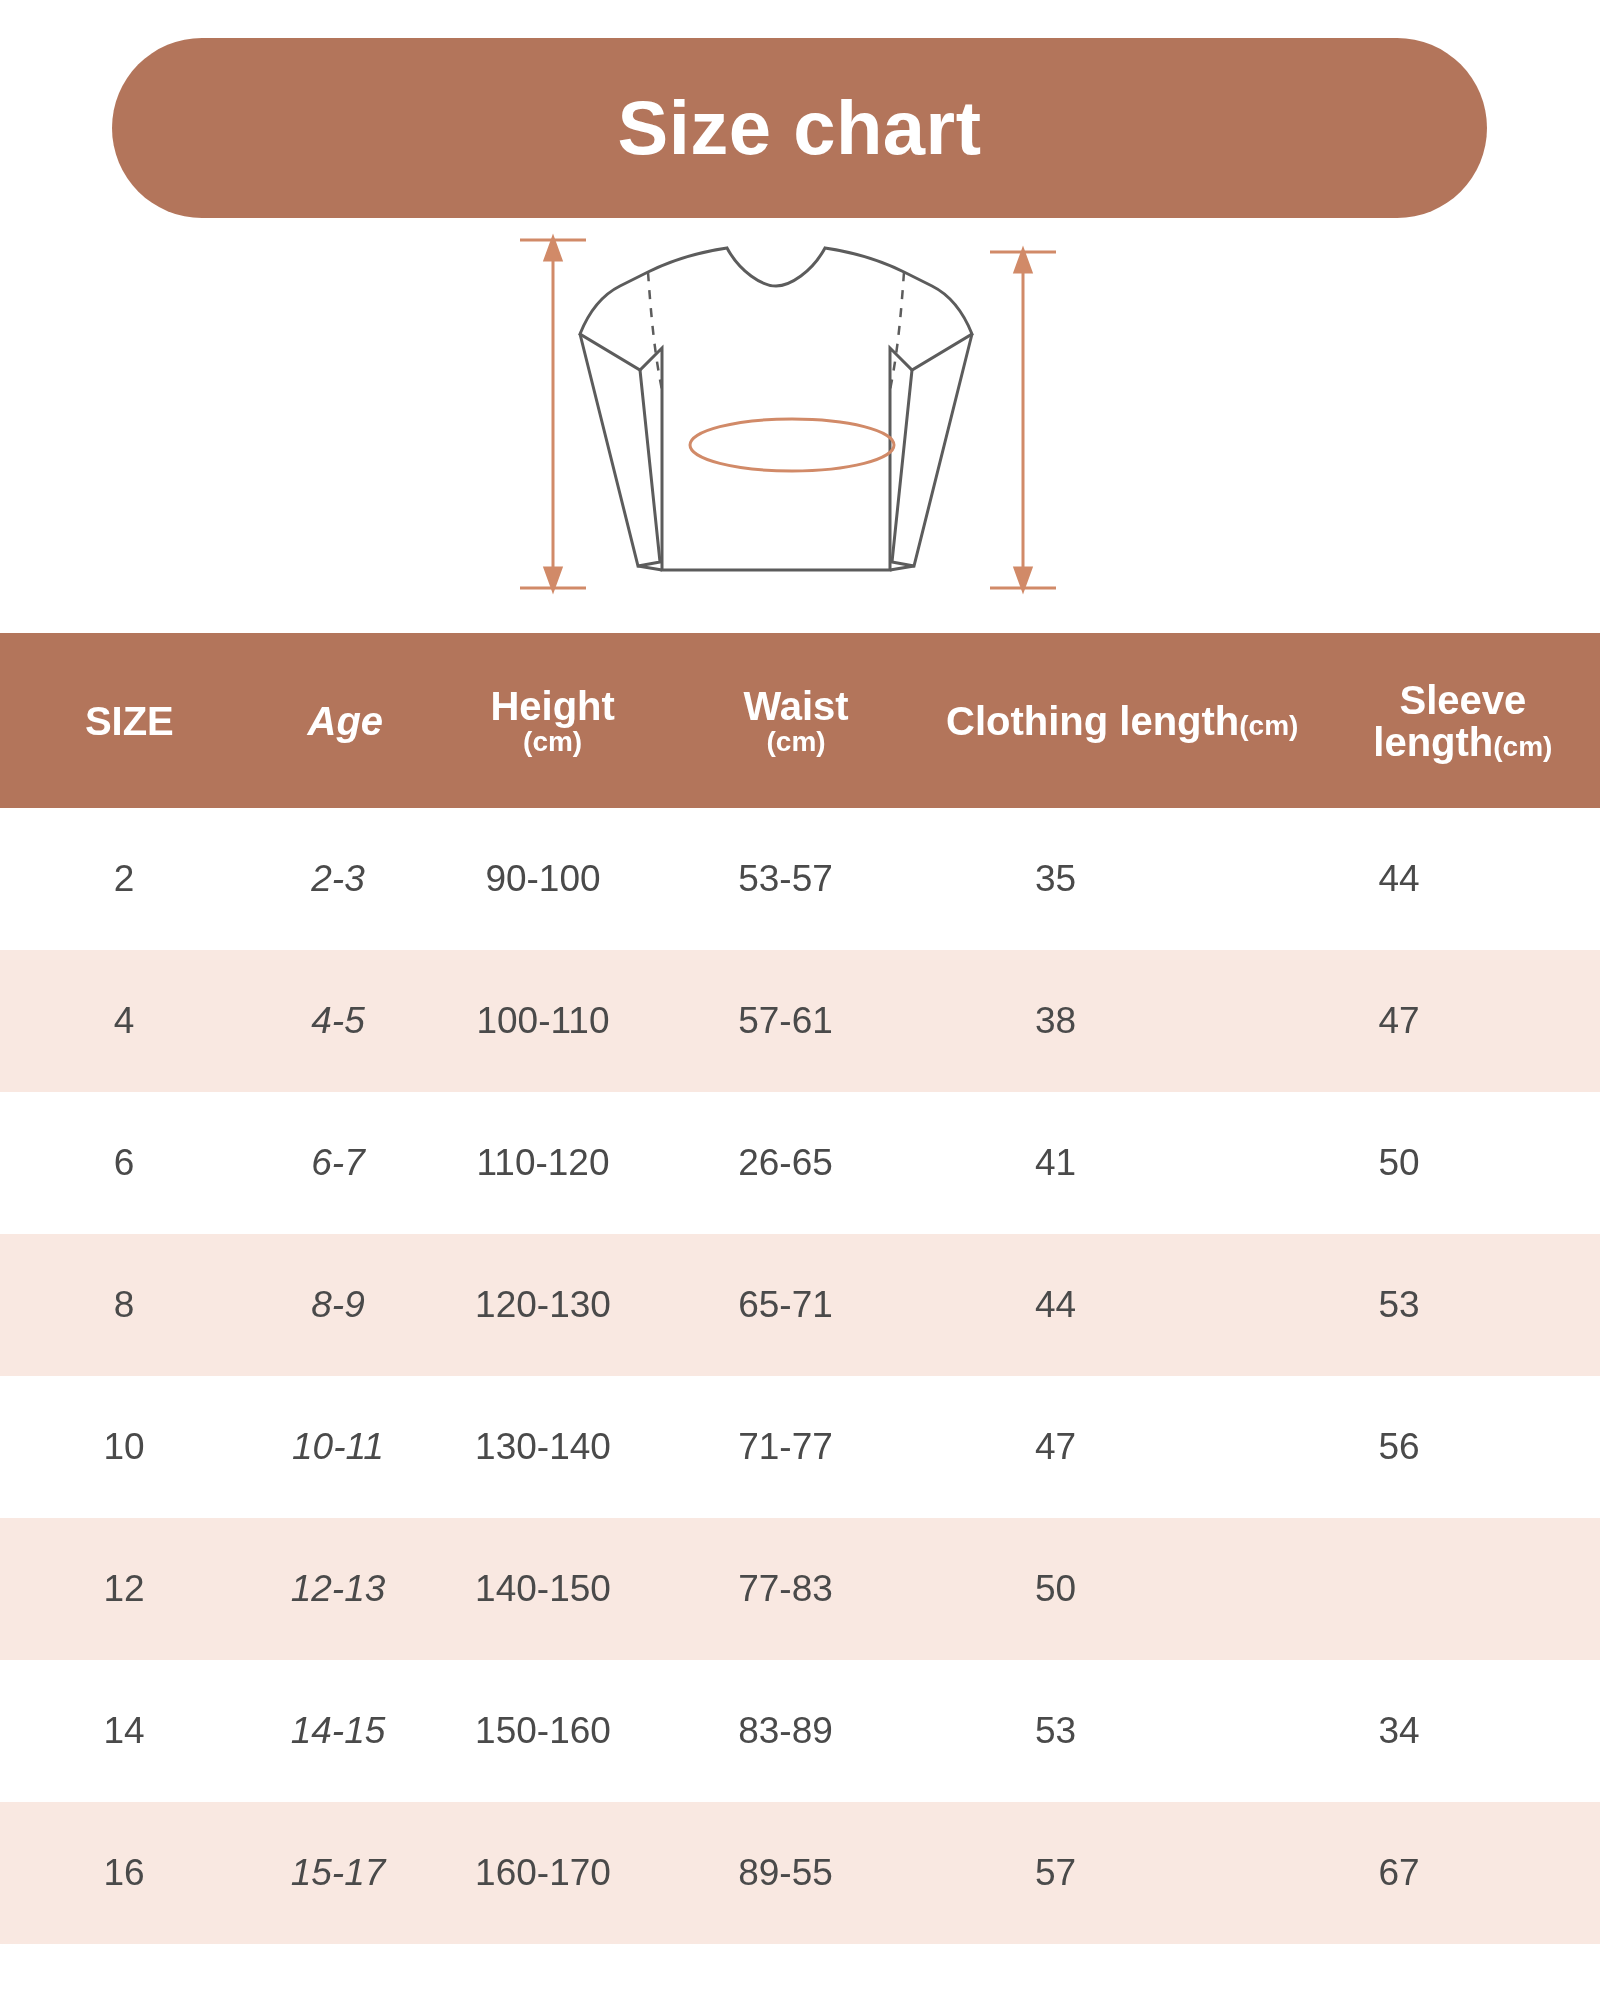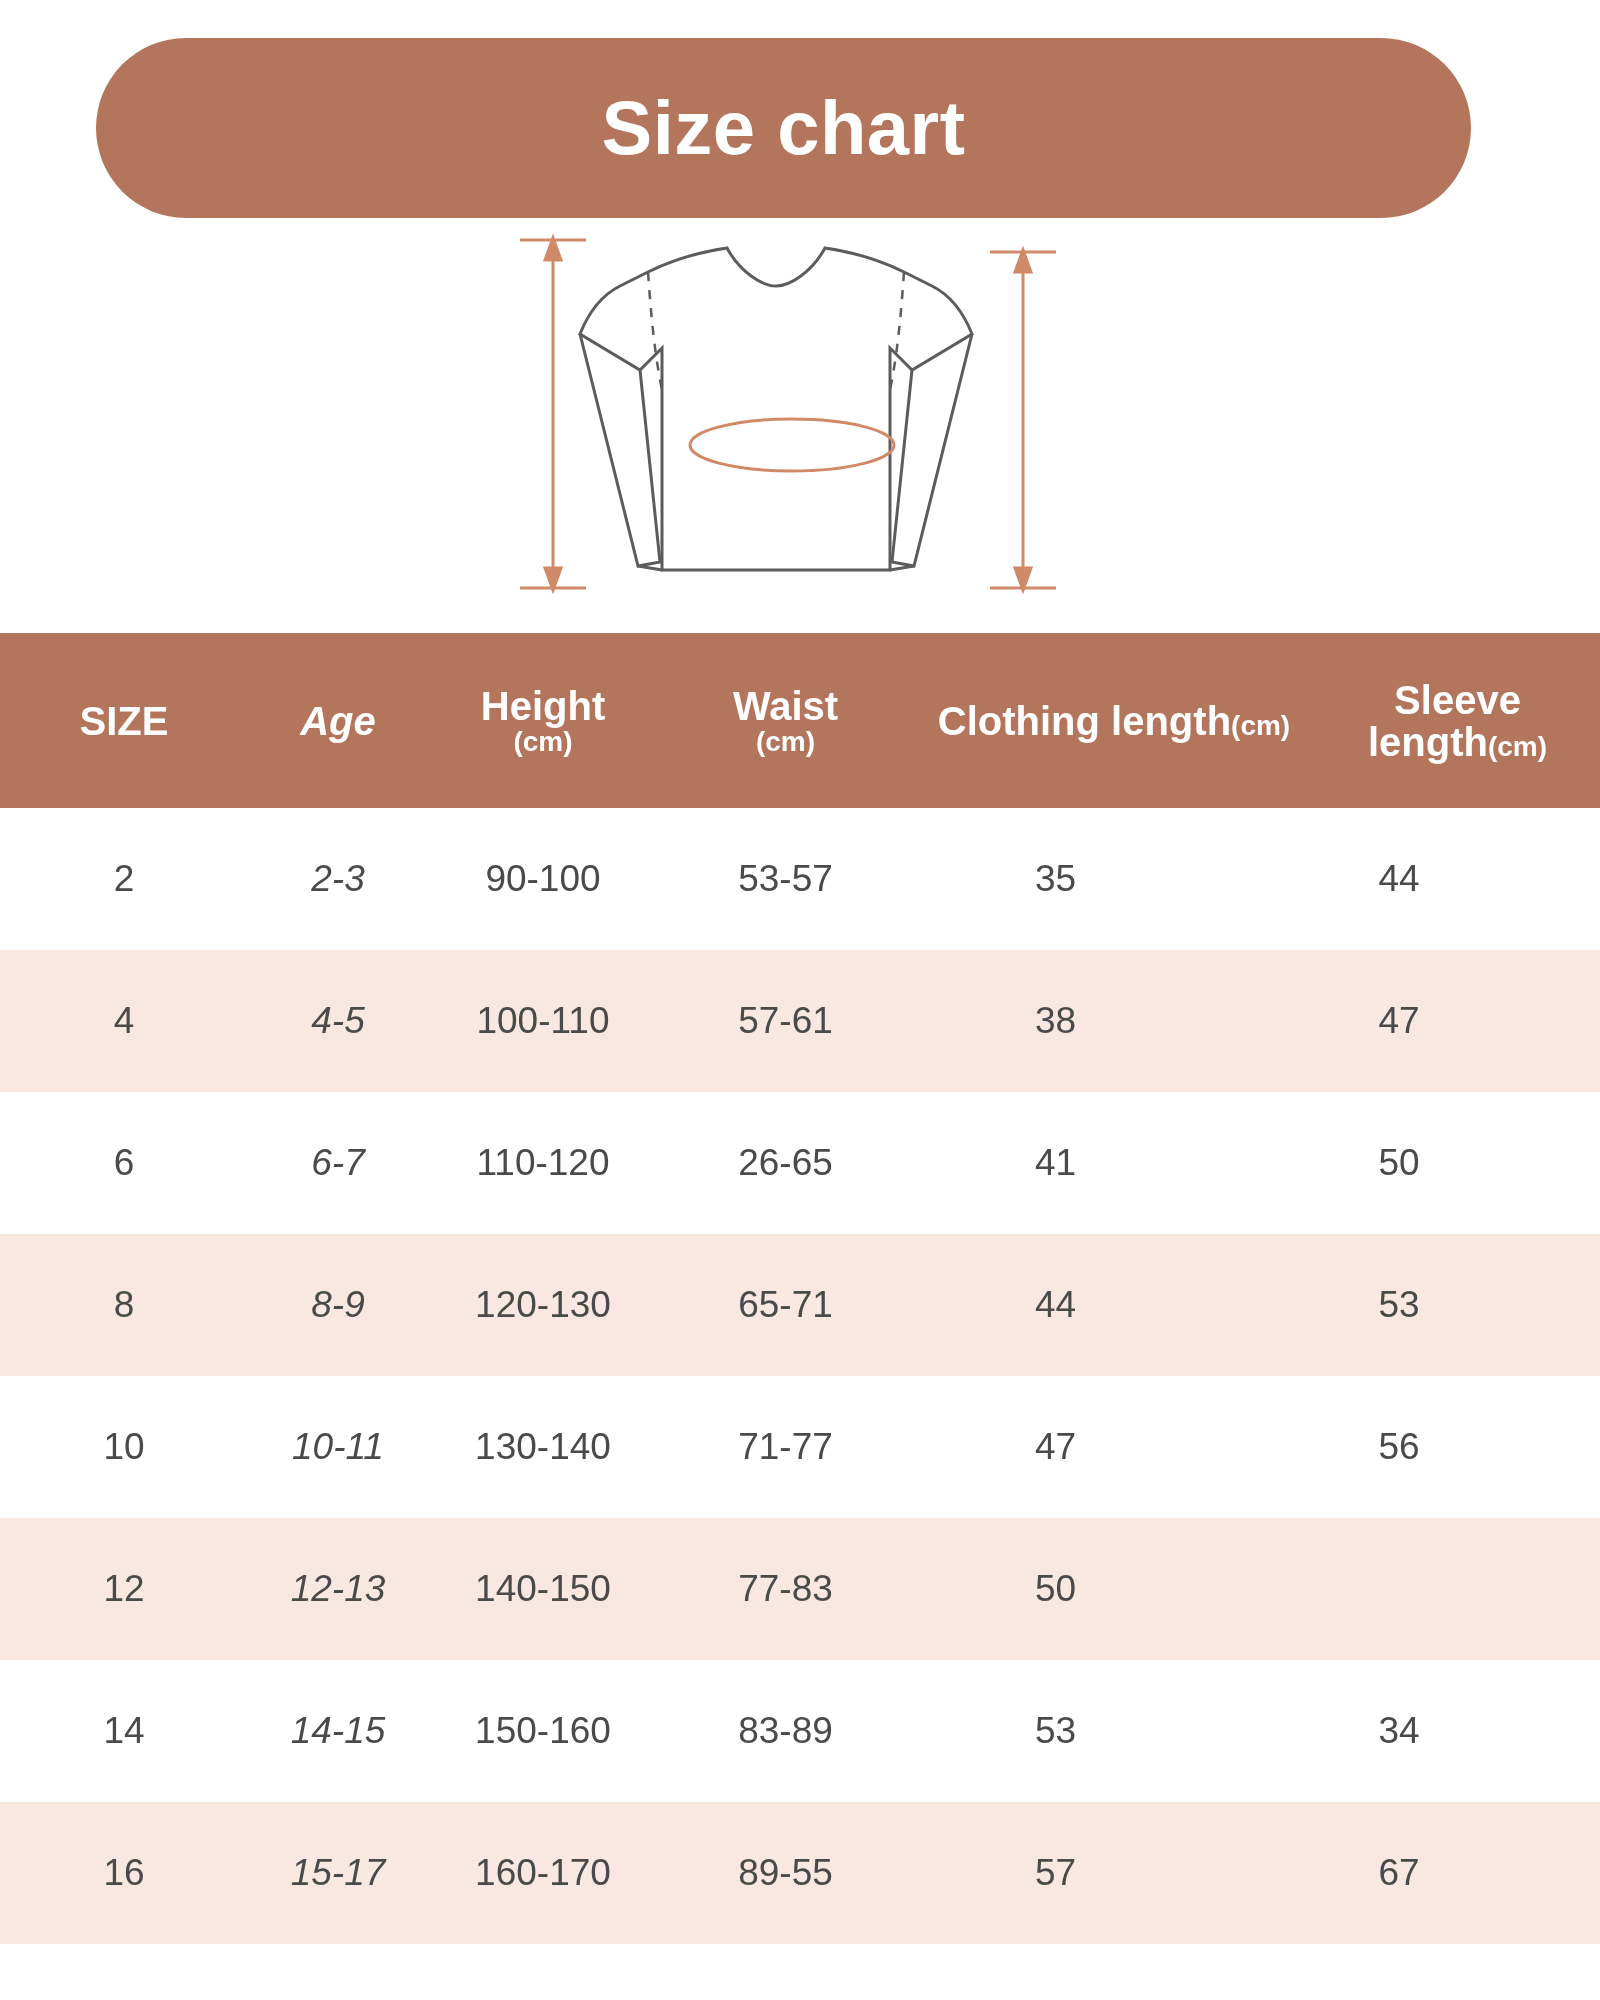--- a/index.html
+++ b/index.html
@@ -16,21 +16,21 @@
   .page {
     position: relative;
     width: 1600px;
     height: 2000px;
     background: #ffffff;
   }
 
   
   .title-banner {
     position: absolute;
-    left: 96px;
+    left: 112px;
     top: 38px;
     width: 1375px;
     height: 180px;
     background: #b3755b;
     border-radius: 92px;
     display: flex;
     align-items: center;
     justify-content: center;
   }
   .title-text {
@@ -75,20 +75,21 @@
     background: #b3755b;
     height: 175px;
     align-items: center;
   }
   .thead .cell {
     color: #ffffff;
     font-size: 40px;
     font-weight: bold;
     text-align: center;
     line-height: 1.05;
+    margin-left: 10px;
   }
   .thead .cell .unit {
     font-size: 28px;
     font-weight: bold;
   }
   .thead .cell .unit-block {
     display: block;
     font-size: 28px;
     font-weight: bold;
   }

